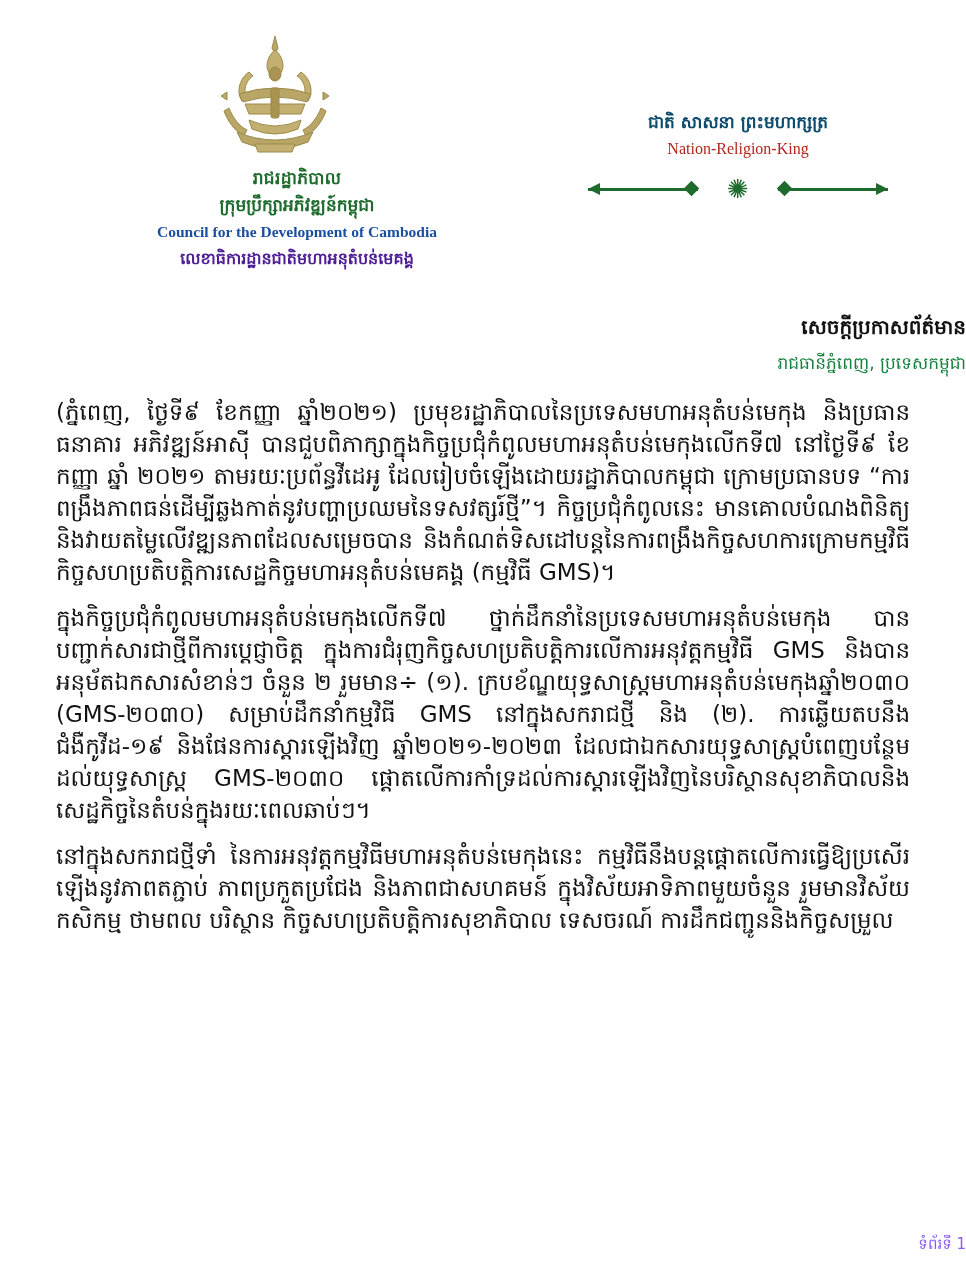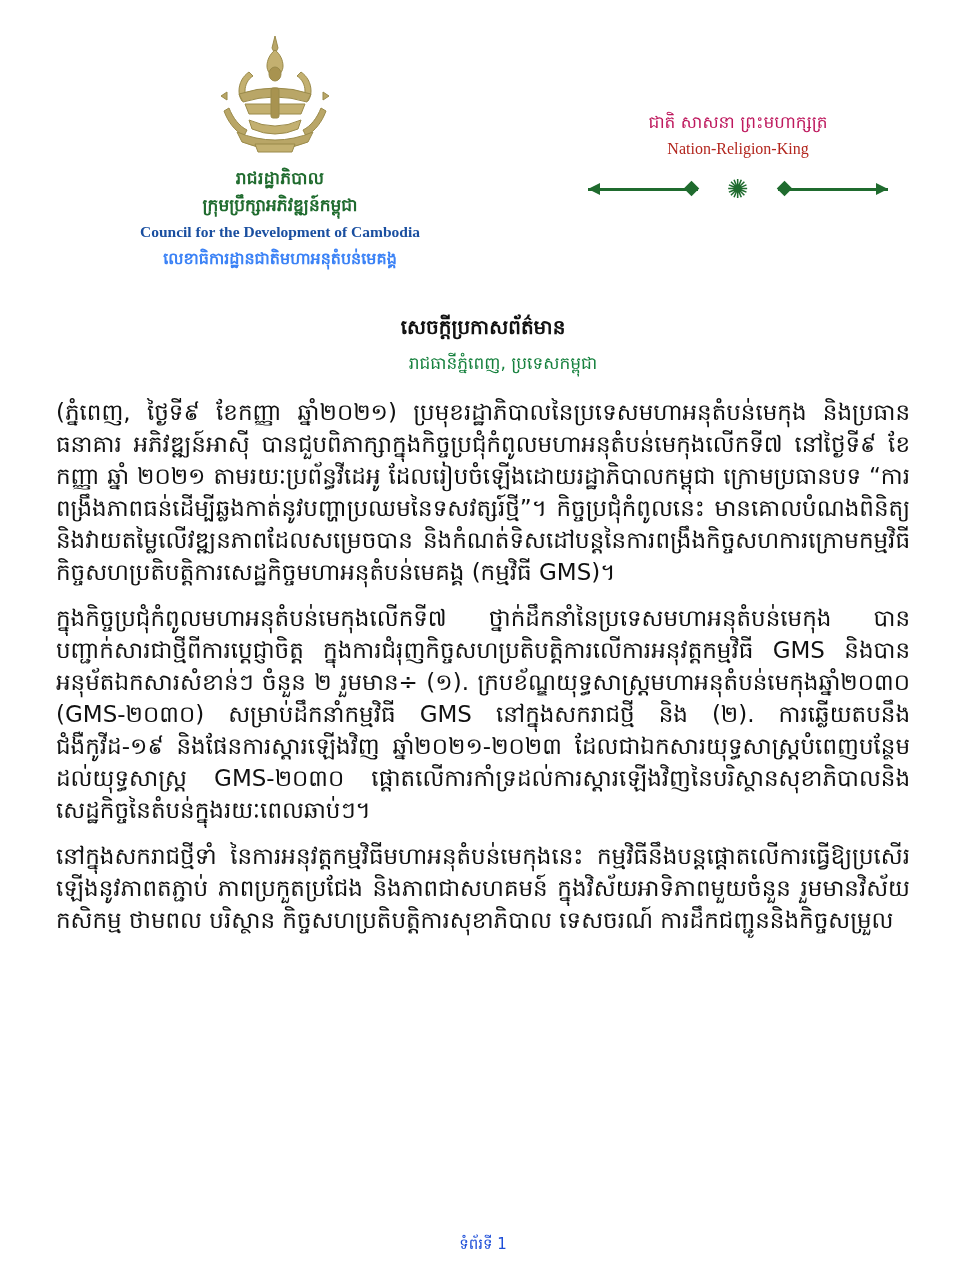--- a/index.html
+++ b/index.html
@@ -39,20 +39,21 @@
   .emblem {
     width: 132px;
     height: 128px;
   }
   .left-head {
     position: absolute;
     left: 0;
     top: 165px;
     width: 560px;
     text-align: center;
+    padding-left: 17px;
   }
   .left-head .l1 {
     font-size: 17px;
     color: #1f6b2e;
     font-weight: bold;
     letter-spacing: .3px;
     line-height: 26px;
   }
   .left-head .l2 {
     font-size: 17px;
@@ -63,21 +64,21 @@
   .left-head .l3 {
     font-size: 15.5px;
     color: #1a4fa0;
     font-weight: bold;
     font-family: "Liberation Serif", serif;
     line-height: 26px;
     margin-top: 0;
   }
   .left-head .l4 {
     font-size: 16px;
-    color: #3b82f6;
+    color: #4c1d95;
     font-weight: bold;
     line-height: 28px;
   }
   .left-head .l5 {
     font-size: 15px;
     color: #1a4fa0;
     font-weight: bold;
     font-family: "Liberation Serif", serif;
     line-height: 26px;
   }
@@ -97,22 +98,22 @@
   }
   .right-head .r-en {
     font-size: 16px;
     color: #b3261e;
     font-weight: bold;
     font-family: "Liberation Serif", serif;
     line-height: 26px;
   }
   .right-head .r-kh2 {
     font-size: 17px;
-    color: #be185d;
-    font-weight: normal;
+    color: #0c4a6e;
+    font-weight: bold;
     line-height: 28px;
   }
   .right-head .r-en2 {
     font-size: 16px;
     color: #b3261e;
     font-weight: normal;
     font-family: "Liberation Serif", serif;
     line-height: 26px;
   }
   .ornament {
@@ -157,21 +158,21 @@
     height: 11px;
     background: #1f6b2e;
     transform: rotate(45deg);
   }
   .orn-diamond.d1 { left: 98px; }
   .orn-diamond.d2 { right: 98px; }
 
   
   .titles {
     margin-top: 10px;
-    text-align: center;
+    text-align: right;
   }
   .titles .t1 {
     font-size: 20px;
     font-weight: bold;
     color: #111;
     line-height: 34px;
   }
   .titles .t2 {
     font-size: 20px;
     font-weight: bold;
@@ -203,23 +204,23 @@
     line-height: 34px;
     text-align: left;
     margin-bottom: 18px;
   }
 
   .footer {
     position: absolute;
     left: 0;
     right: 0;
     bottom: 24px;
-    text-align: center;
+    text-align: right;
     font-size: 15px;
-    color: #1d4ed8;
+    color: #8b5cf6;
   }
 </style>
 </head>
 <body>
 
 <div class="page">
 
   <div class="header">
 
     <div class="emblem-wrap">

